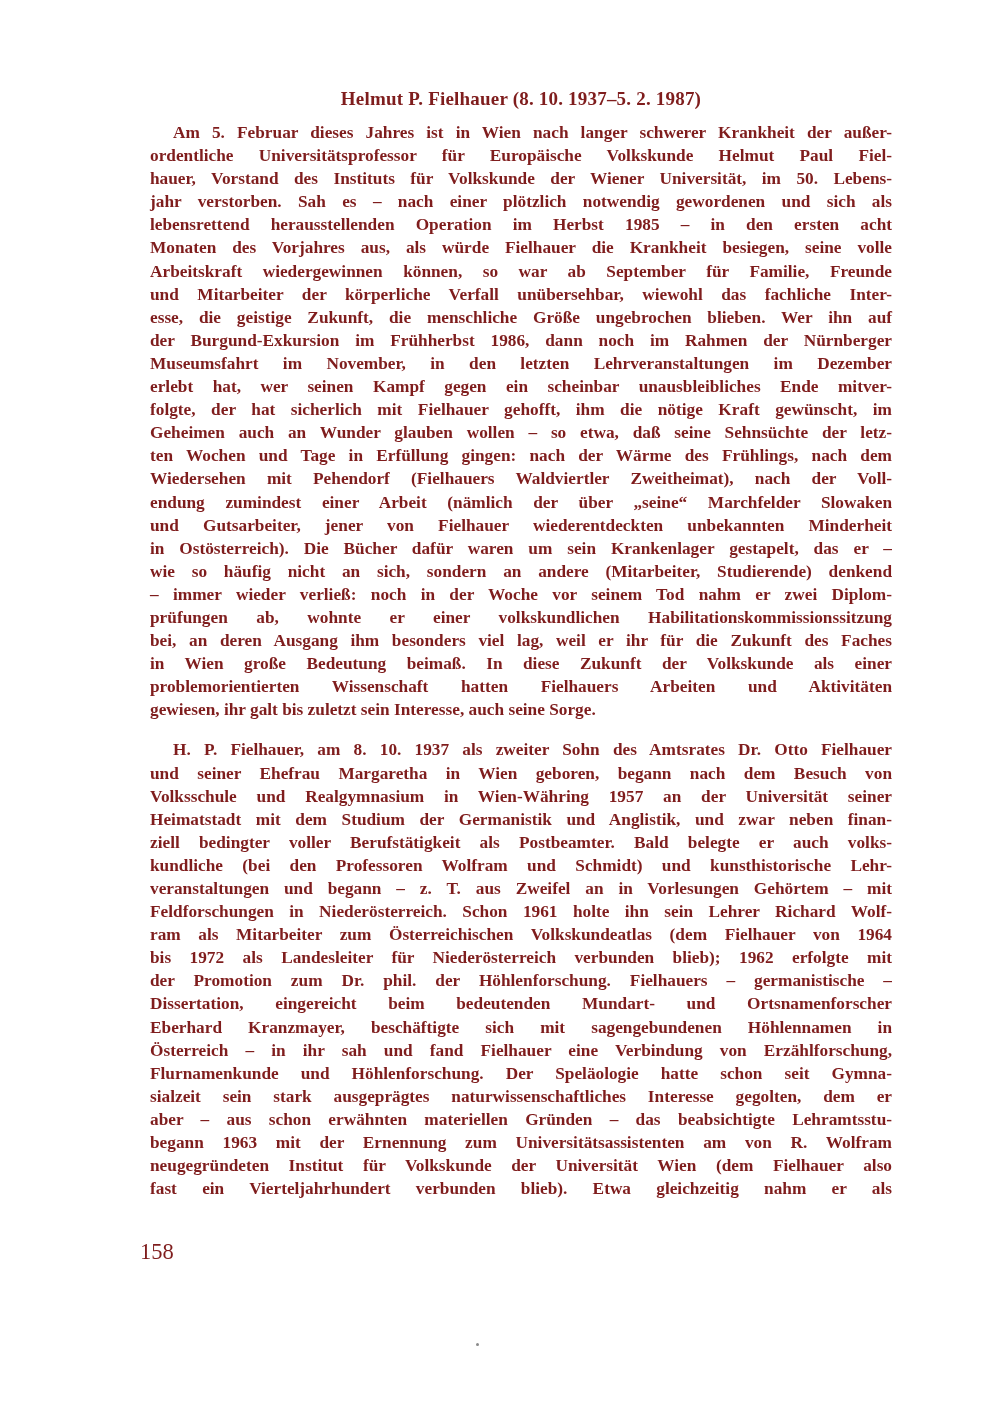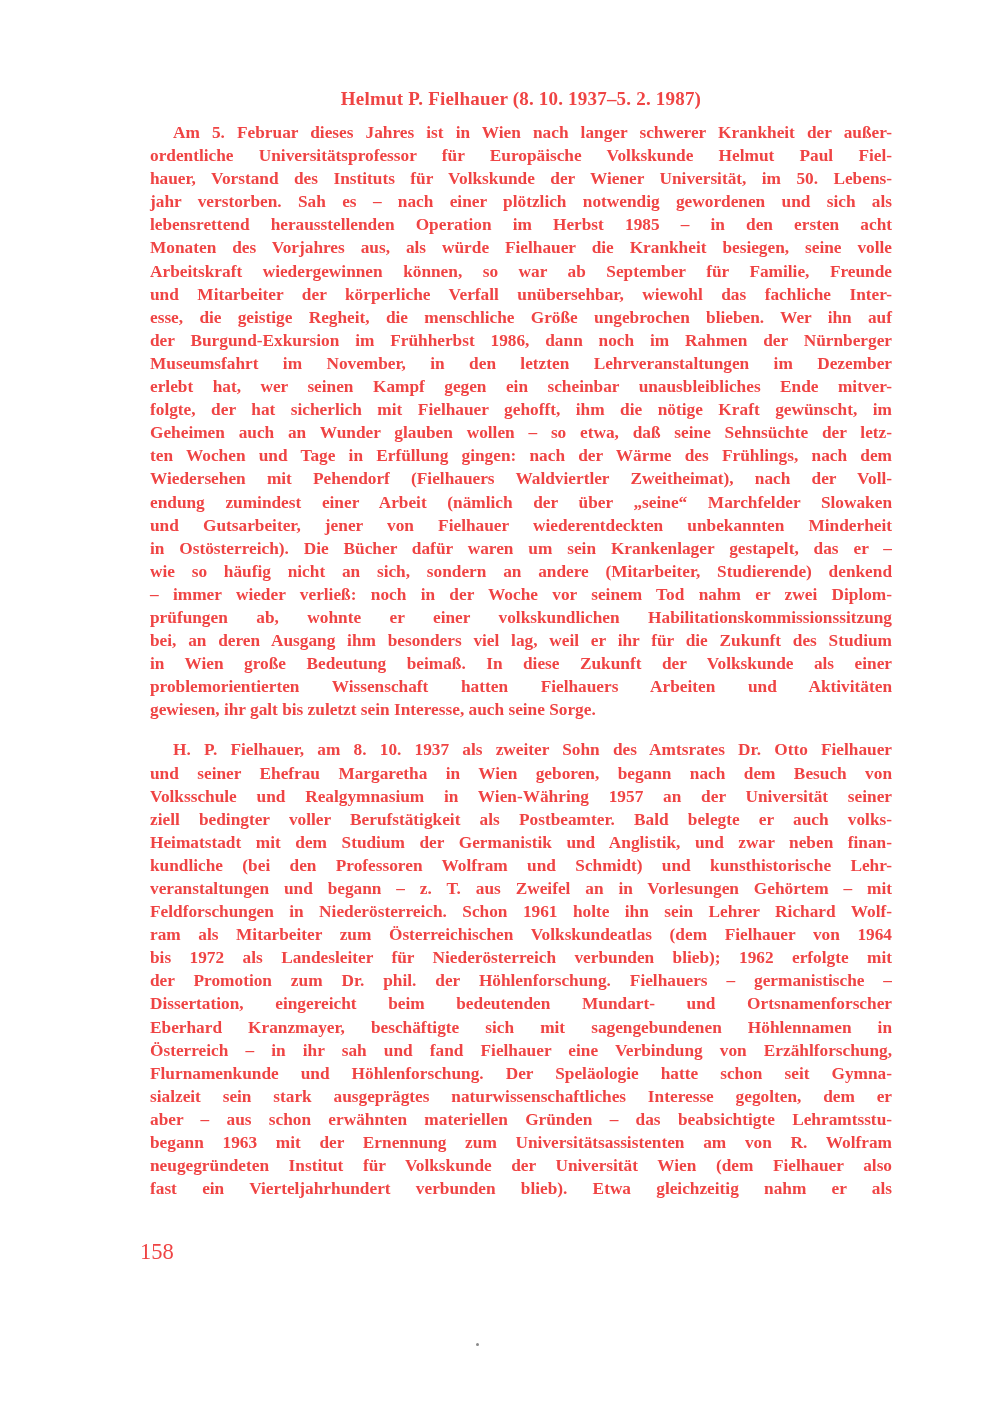--- a/index.html
+++ b/index.html
@@ -6,21 +6,21 @@
     margin: 0;
     padding: 0;
     background: #ffffff;
   }
   .page {
     position: relative;
     width: 1000px;
     height: 1411px;
     background: #ffffff;
     font-family: "Liberation Serif", serif;
-    color: #ef4444;
+    color: #7f1d1d;
     overflow: hidden;
   }
   .title {
     position: absolute;
     top: 88px;
     left: 150px;
     width: 742px;
     margin: 0;
     text-align: center;
     font-size: 19px;
@@ -68,45 +68,45 @@
   <div class="body-text">
       <div class="paragraph">
         <div class="line indent">Am 5. Februar dieses Jahres ist in Wien nach langer schwerer Krankheit der außer-</div>
         <div class="line">ordentliche Universitätsprofessor für Europäische Volkskunde Helmut Paul Fiel-</div>
         <div class="line">hauer, Vorstand des Instituts für Volkskunde der Wiener Universität, im 50. Lebens-</div>
         <div class="line">jahr verstorben. Sah es – nach einer plötzlich notwendig gewordenen und sich als</div>
         <div class="line">lebensrettend herausstellenden Operation im Herbst 1985 – in den ersten acht</div>
         <div class="line">Monaten des Vorjahres aus, als würde Fielhauer die Krankheit besiegen, seine volle</div>
         <div class="line">Arbeitskraft wiedergewinnen können, so war ab September für Familie, Freunde</div>
         <div class="line">und Mitarbeiter der körperliche Verfall unübersehbar, wiewohl das fachliche Inter-</div>
-        <div class="line">esse, die geistige Regheit, die menschliche Größe ungebrochen blieben. Wer ihn auf</div>
+        <div class="line">esse, die geistige Zukunft, die menschliche Größe ungebrochen blieben. Wer ihn auf</div>
         <div class="line">der Burgund-Exkursion im Frühherbst 1986, dann noch im Rahmen der Nürnberger</div>
         <div class="line">Museumsfahrt im November, in den letzten Lehrveranstaltungen im Dezember</div>
         <div class="line">erlebt hat, wer seinen Kampf gegen ein scheinbar unausbleibliches Ende mitver-</div>
         <div class="line">folgte, der hat sicherlich mit Fielhauer gehofft, ihm die nötige Kraft gewünscht, im</div>
         <div class="line">Geheimen auch an Wunder glauben wollen – so etwa, daß seine Sehnsüchte der letz-</div>
         <div class="line">ten Wochen und Tage in Erfüllung gingen: nach der Wärme des Frühlings, nach dem</div>
         <div class="line">Wiedersehen mit Pehendorf (Fielhauers Waldviertler Zweitheimat), nach der Voll-</div>
         <div class="line">endung zumindest einer Arbeit (nämlich der über „seine“ Marchfelder Slowaken</div>
         <div class="line">und Gutsarbeiter, jener von Fielhauer wiederentdeckten unbekannten Minderheit</div>
         <div class="line">in Ostösterreich). Die Bücher dafür waren um sein Krankenlager gestapelt, das er –</div>
         <div class="line">wie so häufig nicht an sich, sondern an andere (Mitarbeiter, Studierende) denkend</div>
         <div class="line">– immer wieder verließ: noch in der Woche vor seinem Tod nahm er zwei Diplom-</div>
         <div class="line">prüfungen ab, wohnte er einer volkskundlichen Habilitationskommissionssitzung</div>
-        <div class="line">bei, an deren Ausgang ihm besonders viel lag, weil er ihr für die Zukunft des Studium</div>
+        <div class="line">bei, an deren Ausgang ihm besonders viel lag, weil er ihr für die Zukunft des Faches</div>
         <div class="line">in Wien große Bedeutung beimaß. In diese Zukunft der Volkskunde als einer</div>
         <div class="line">problemorientierten Wissenschaft hatten Fielhauers Arbeiten und Aktivitäten</div>
         <div class="line last-left">gewiesen, ihr galt bis zuletzt sein Interesse, auch seine Sorge.</div>
       </div>
       <div class="paragraph">
         <div class="line indent">H. P. Fielhauer, am 8. 10. 1937 als zweiter Sohn des Amtsrates Dr. Otto Fielhauer</div>
         <div class="line">und seiner Ehefrau Margaretha in Wien geboren, begann nach dem Besuch von</div>
         <div class="line">Volksschule und Realgymnasium in Wien-Währing 1957 an der Universität seiner</div>
+        <div class="line">Heimatstadt mit dem Studium der Germanistik und Anglistik, und zwar neben finan-</div>
         <div class="line">ziell bedingter voller Berufstätigkeit als Postbeamter. Bald belegte er auch volks-</div>
-        <div class="line">Heimatstadt mit dem Studium der Germanistik und Anglistik, und zwar neben finan-</div>
         <div class="line">kundliche (bei den Professoren Wolfram und Schmidt) und kunsthistorische Lehr-</div>
         <div class="line">veranstaltungen und begann – z. T. aus Zweifel an in Vorlesungen Gehörtem – mit</div>
         <div class="line">Feldforschungen in Niederösterreich. Schon 1961 holte ihn sein Lehrer Richard Wolf-</div>
         <div class="line">ram als Mitarbeiter zum Österreichischen Volkskundeatlas (dem Fielhauer von 1964</div>
         <div class="line">bis 1972 als Landesleiter für Niederösterreich verbunden blieb); 1962 erfolgte mit</div>
         <div class="line">der Promotion zum Dr. phil. der Höhlenforschung. Fielhauers – germanistische –</div>
         <div class="line">Dissertation, eingereicht beim bedeutenden Mundart- und Ortsnamenforscher</div>
         <div class="line">Eberhard Kranzmayer, beschäftigte sich mit sagengebundenen Höhlennamen in</div>
         <div class="line">Österreich – in ihr sah und fand Fielhauer eine Verbindung von Erzählforschung,</div>
         <div class="line">Flurnamenkunde und Höhlenforschung. Der Speläologie hatte schon seit Gymna-</div>

